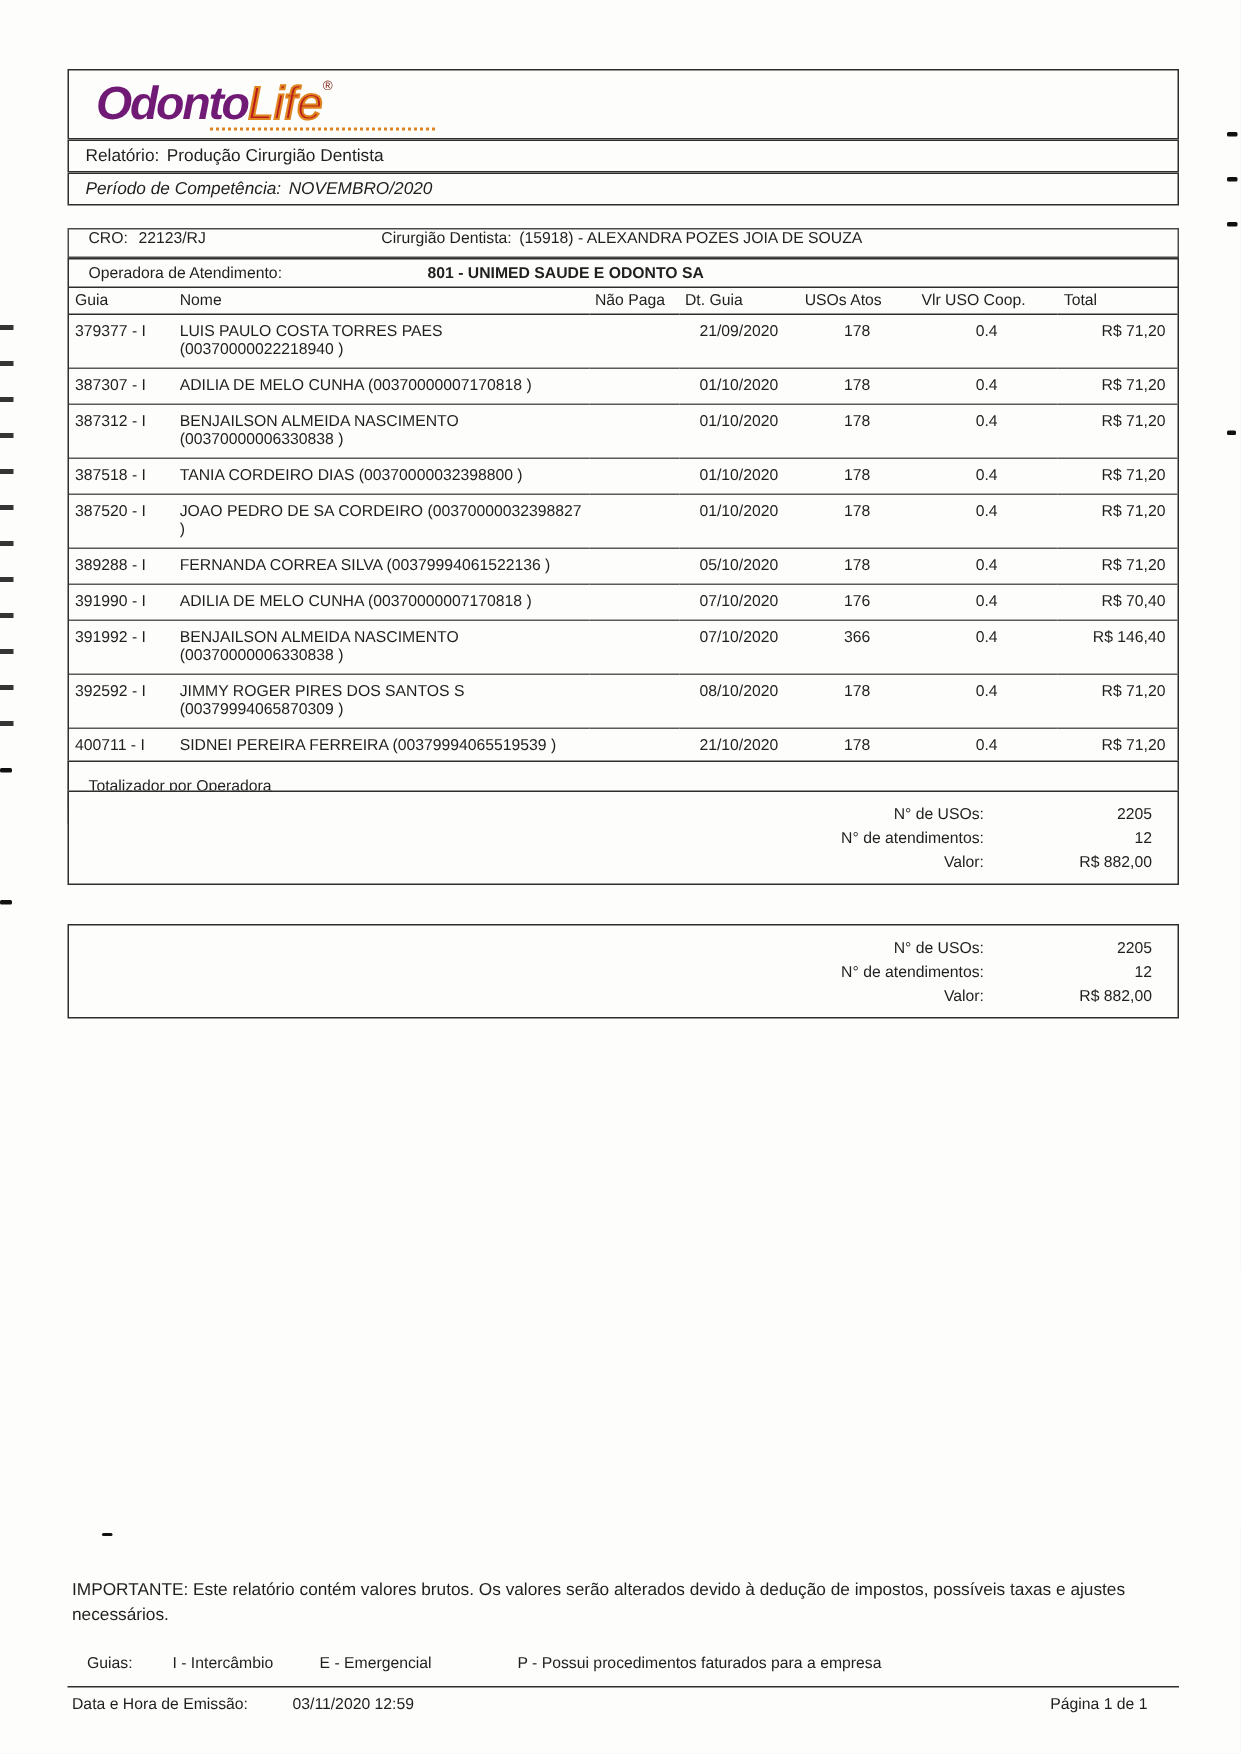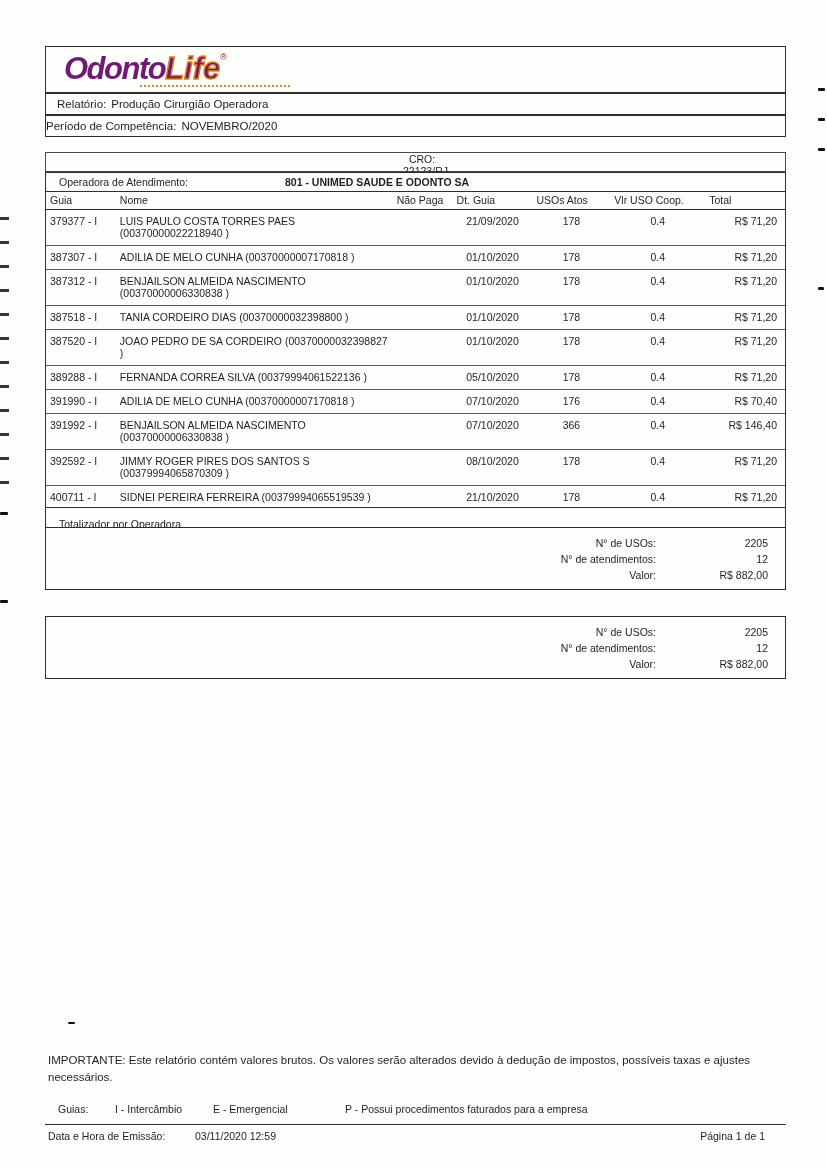--- a/index.html
+++ b/index.html
@@ -18,33 +18,33 @@
 
   
   .box { position: absolute; left: 45px; width: 741px; border: 1px solid #2e2e2e; background: #fdfdfc; }
   .logo-box { top: 46px; height: 47px; display: flex; align-items: center; padding-left: 18px; }
   .logo { display: inline-block; line-height: 1; }
   .logo-odonto {
     font-size: 31px; font-weight: bold; letter-spacing: -1.5px;
     color: #701a75; font-style: italic;
   }
   .logo-life {
-    font-size: 31px; font-weight: bold; letter-spacing: 0px; font-style: italic;
-    color: #701a75; -webkit-text-stroke: 1.4px #e08420;
+    font-size: 31px; font-weight: normal; letter-spacing: 0px; font-style: italic;
+    color: #b91c1c; -webkit-text-stroke: 1.4px #e08420;
   }
   .logo-reg { font-size: 9px; color: #7e1f12; vertical-align: top; }
   .logo-tagline {
     width: 150px; height: 0; border-bottom: 2px dotted #e08420;
     margin-left: 76px; margin-top: 1px;
   }
   .report-box  { top: 93px;  height: 22px; display: flex; align-items: center; padding-left: 11px; font-size: 11.5px; }
-  .period-box  { top: 115px; height: 22px; display: flex; align-items: center; font-size: 11.5px; }
+  .period-box  { top: 115px; height: 22px; display: flex; align-items: center; padding-left: 11px; font-size: 11.5px; font-style: italic; }
   .label-gap { margin-left: 5px; }
 
-  .cro-box { top: 152px; height: 20px; border-color: #4a4a4a; display: flex; align-items: center; font-size: 10.5px; padding-left: 13px; flex-direction: column; }
+  .cro-box { top: 152px; height: 20px; border-color: #4a4a4a; display: flex; align-items: flex-start; font-size: 10.5px; padding-left: 13px; }
   .cro-value { margin-left: 7px; }
   .dentist-label { margin-left: 117px; }
   .dentist-value { margin-left: 5px; }
 
   .operadora-box { top: 172px; height: 20px; display: flex; align-items: center; font-size: 10.5px; padding-left: 13px; }
   .operadora-value { margin-left: 97px; font-weight: bold; }
 
   
   .table-box { top: 192px; border-top: none; padding-bottom: 2px; }
   table.main-table { width: 100%; border-collapse: collapse; font-size: 10.5px; }
@@ -116,21 +116,21 @@
 
   <div class="box logo-box">
     <div>
       <div class="logo"><span class="logo-odonto">Odonto</span><span class="logo-life">Life</span><span class="logo-reg">®</span></div>
       <div class="logo-tagline"></div>
     </div>
   </div>
 
   <div class="box report-box">
     <span>Relatório:</span>
-    <span class="label-gap">Produção Cirurgião Operadora</span>
+    <span class="label-gap">Produção Cirurgião Dentista</span>
   </div>
   <div class="box period-box">
     <span>Período de Competência:</span>
     <span class="label-gap">NOVEMBRO/2020</span>
   </div>
 
   <div class="box cro-box">
     <span>CRO:</span>
     <span class="cro-value">22123/RJ</span>
     <span class="dentist-label">Cirurgião Dentista:</span>

